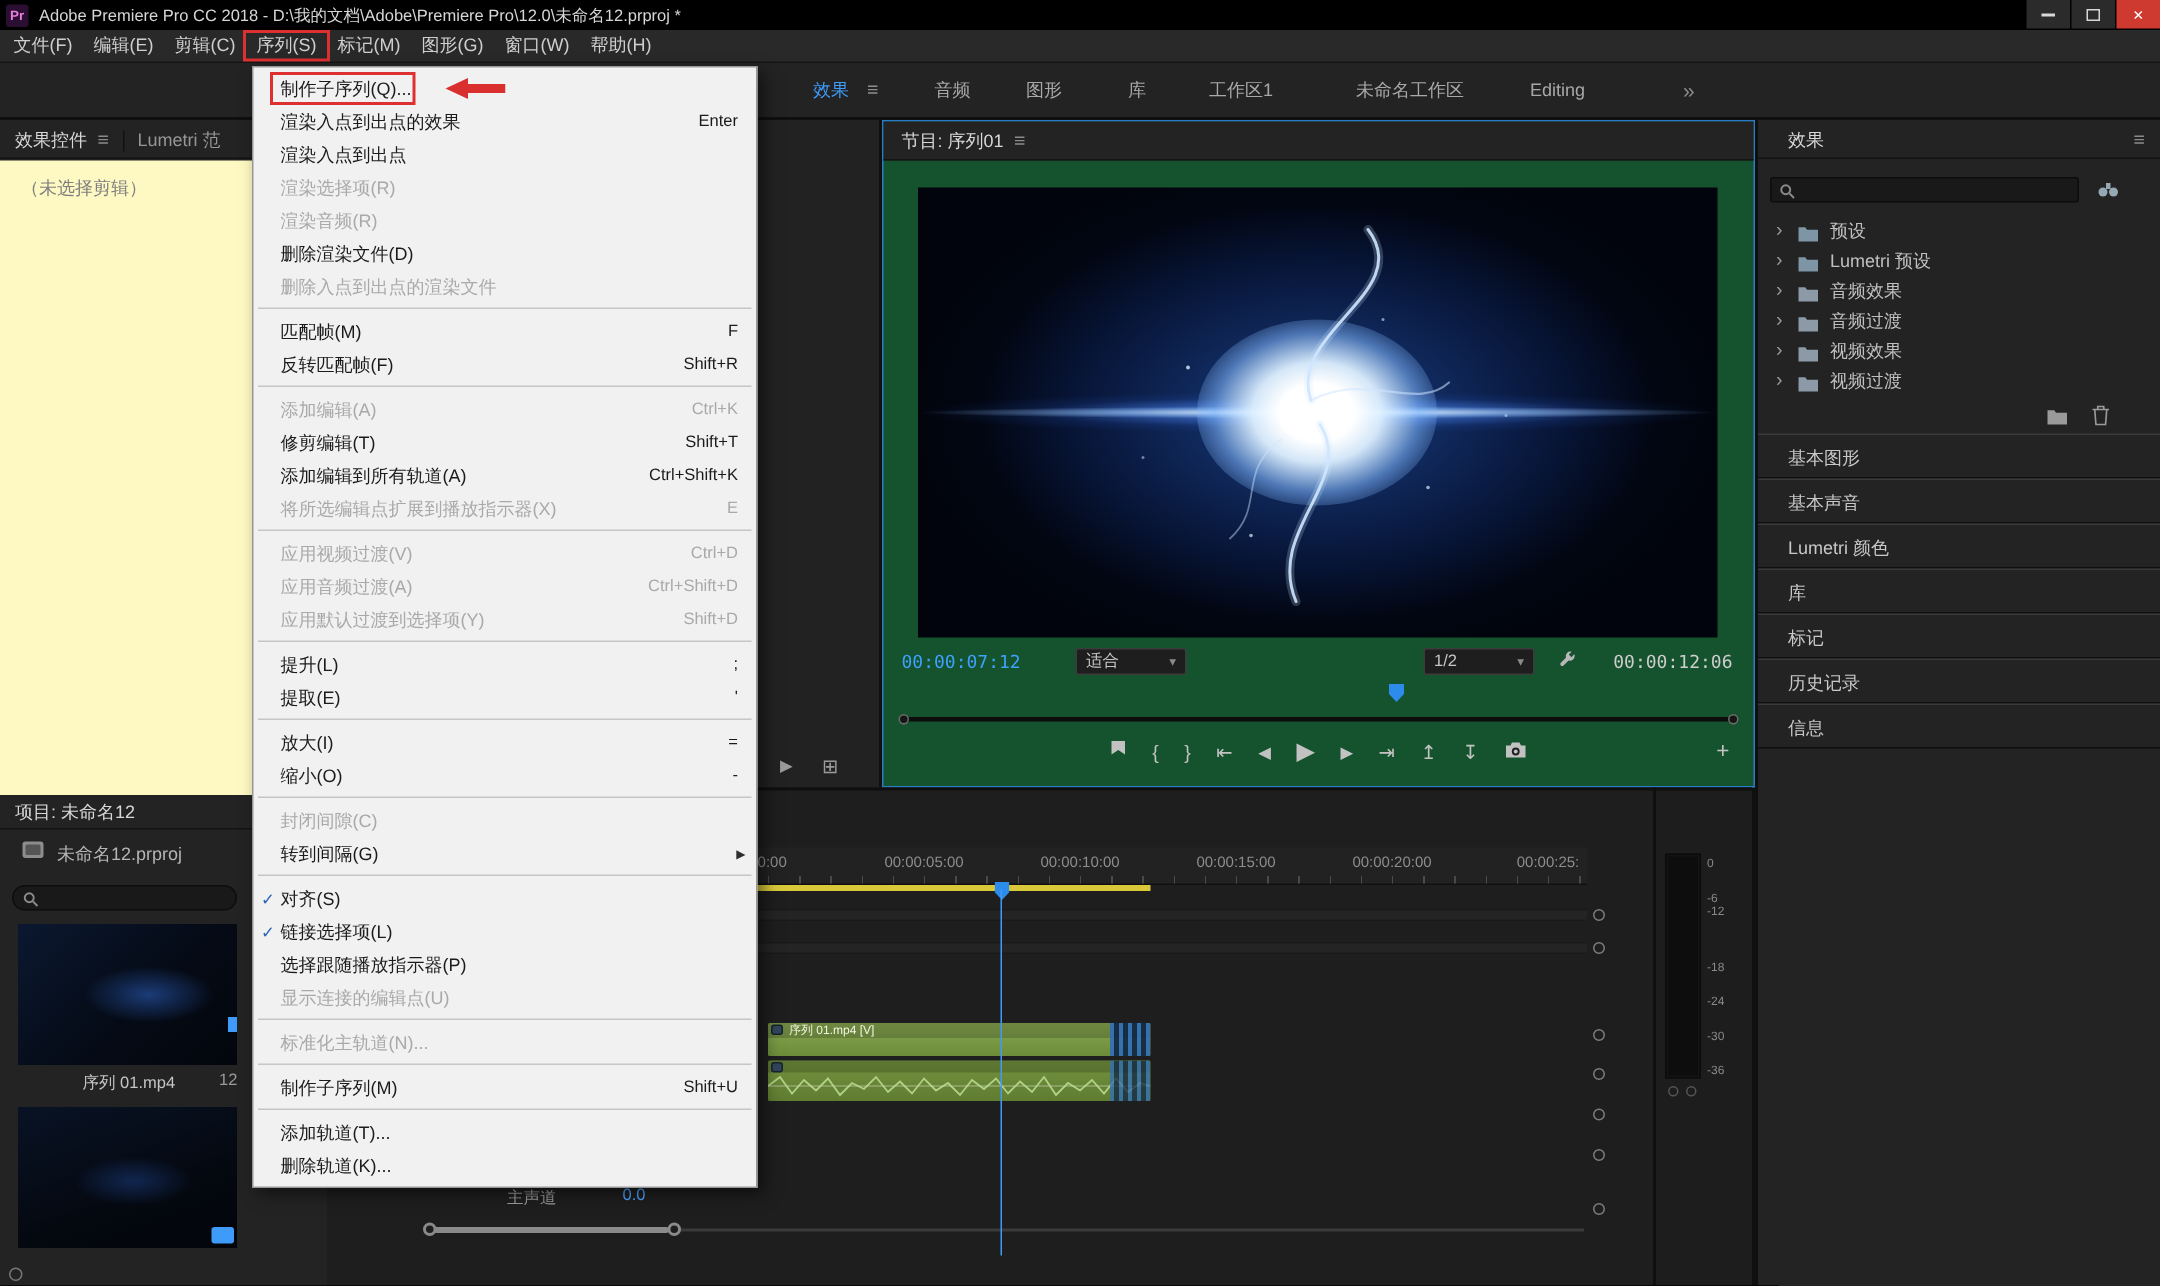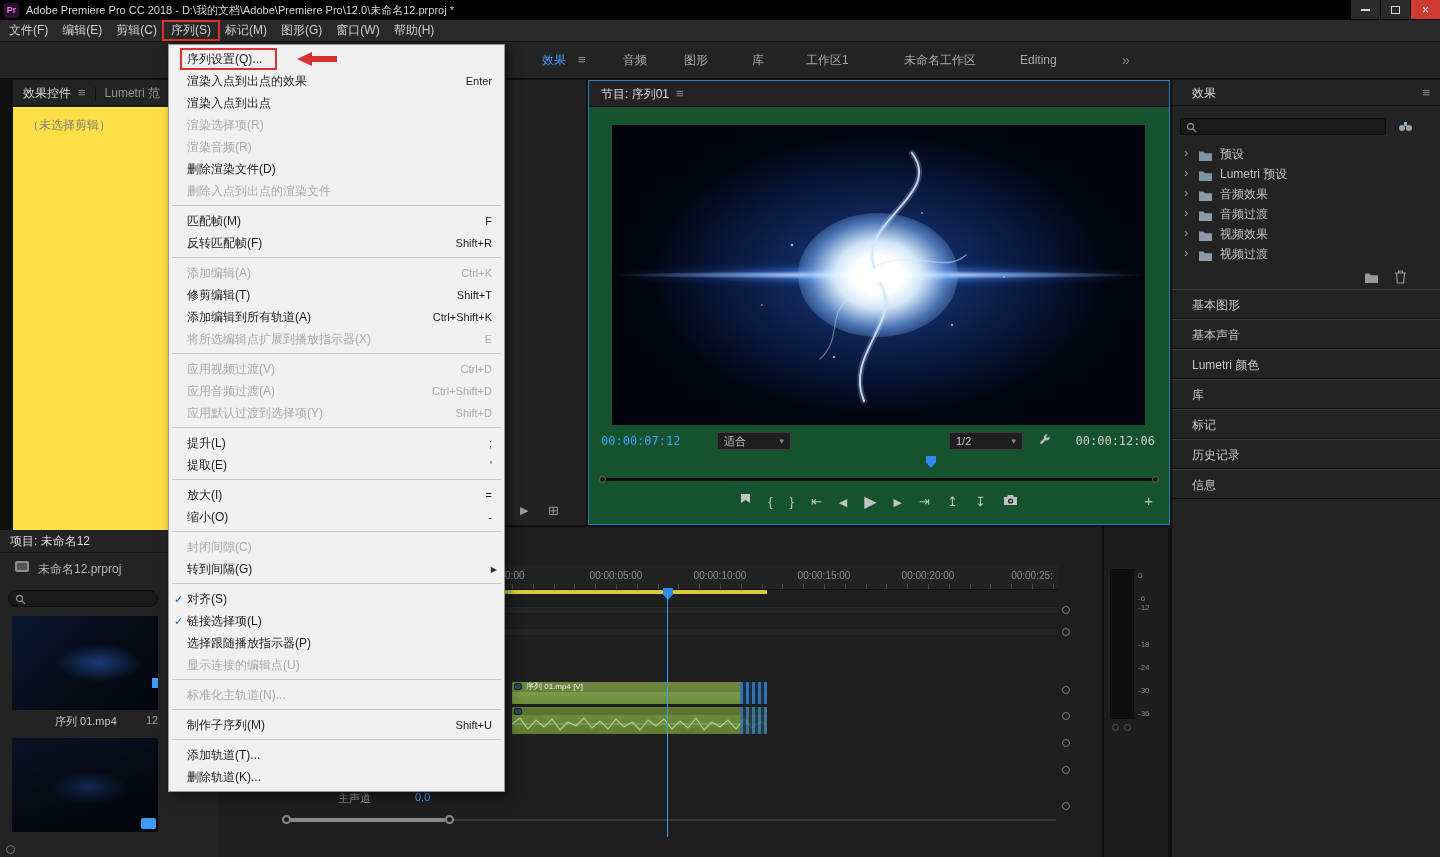--- a/index.html
+++ b/index.html
@@ -128,25 +128,25 @@
     <span class="ws-icon" style="left:578px;">≡</span>
     <span class="ws-tab" style="left:612px;margin-left:11px;">音频</span>
     <span class="ws-tab" style="left:684px;">图形</span>
     <span class="ws-tab" style="left:752px;">库</span>
     <span class="ws-tab" style="left:806px;">工作区1</span>
     <span class="ws-tab" style="left:904px;">未命名工作区</span>
     <span class="ws-tab" style="left:1020px;">Editing</span>
     <span class="ws-icon" style="left:1122px;font-size:14px;">»</span>
   </div>
 
-  <div class="panel" style="left:13px;top:80px;width:218px;height:484px;">
+  <div class="panel" style="left:0;top:80px;width:218px;height:484px;">
     <div class="phead">
       <span class="ptab">效果控件</span><span class="pmenu">≡</span><span class="tabdiv"></span><span class="ptab inactive" style="margin-left:0;">Lumetri 范</span>
     </div>
-    <div class="abs" style="left:0;top:27px;right:0;bottom:24px;background:#fde047;">
+    <div class="abs" style="left:0;top:27px;right:0;bottom:24px;background:#fef9c3;">
       <div class="abs" style="left:14px;top:10px;color:#7f7f7f;">（未选择剪辑）</div>
     </div>
     <div class="abs" style="left:0;bottom:0;right:0;height:24px;background:#232323;border-top:1px solid #141414;">
       <span class="abs mono" style="left:5px;top:5px;font-size:11px;color:#8f8f8f;">00:00:07:12</span>
     </div>
   </div>
 
   <div class="panel" style="left:0;top:530px;width:218px;height:327px;">
     <div class="phead" style="height:23px;line-height:23px;">
       <span class="ptab">项目: 未命名12</span>
@@ -413,21 +413,21 @@
     <span class="meter-label" style="top:136px;">-24</span>
     <span class="meter-label" style="top:159px;">-30</span>
     <span class="meter-label" style="top:182px;">-36</span>
     <div class="abs" style="left:8px;top:197px;width:7px;height:7px;border:1px solid #555;border-radius:50%;"></div>
     <div class="abs" style="left:20px;top:197px;width:7px;height:7px;border:1px solid #555;border-radius:50%;"></div>
   </div>
 
   <div id="seq-menu">
     <div class="mi">
       <span class="mc"></span>
-      <span class="ml">序列设置(Q)...</span>
+      <span class="ml">制作子序列(Q)...</span>
       <span class="ms"></span>
       <span class="ann-box" style="left:11px;top:0;width:97px;height:22px;"></span>
       <svg style="position:absolute;left:128px;top:4px;" width="40" height="14" viewBox="0 0 40 14">
           <path fill="#d92f2f" d="M0 7 L15 0 L15 4 L40 4 L40 10 L15 10 L15 14 Z"></path>
         </svg>
     </div>
     <div class="mi">
         <span class="mc"></span>
         <span class="ml">渲染入点到出点的效果</span>
         <span class="ms">Enter</span>

